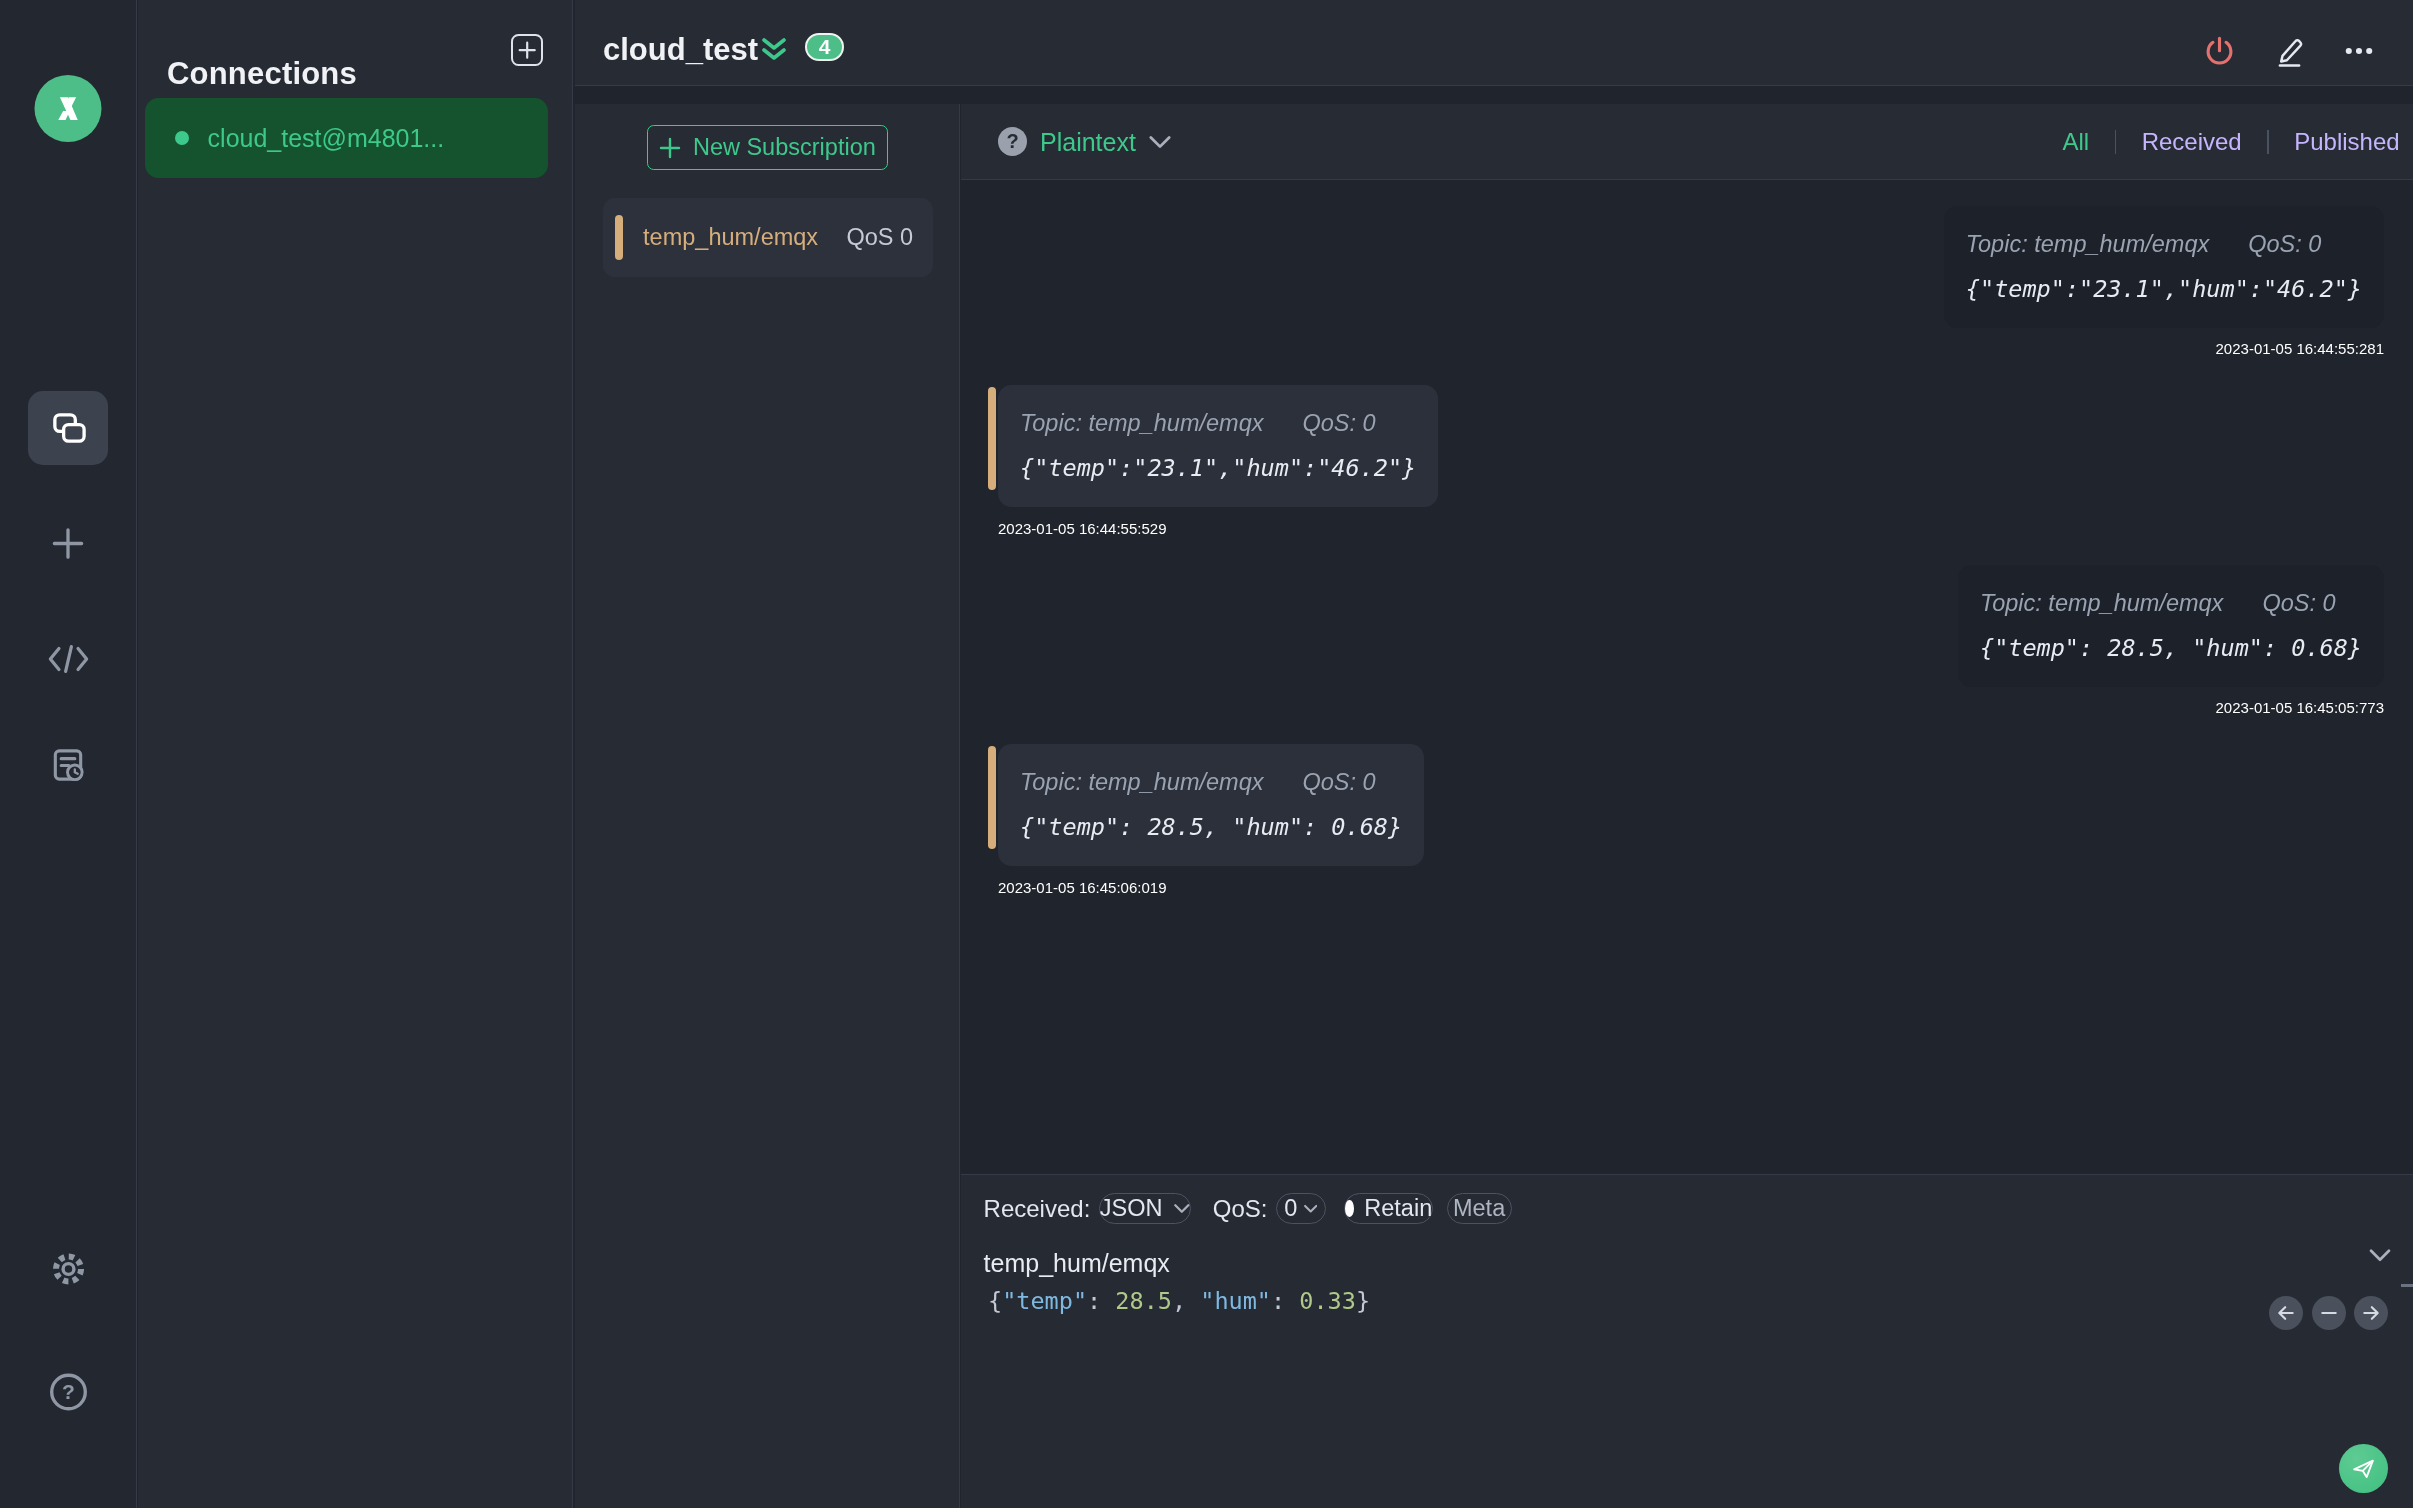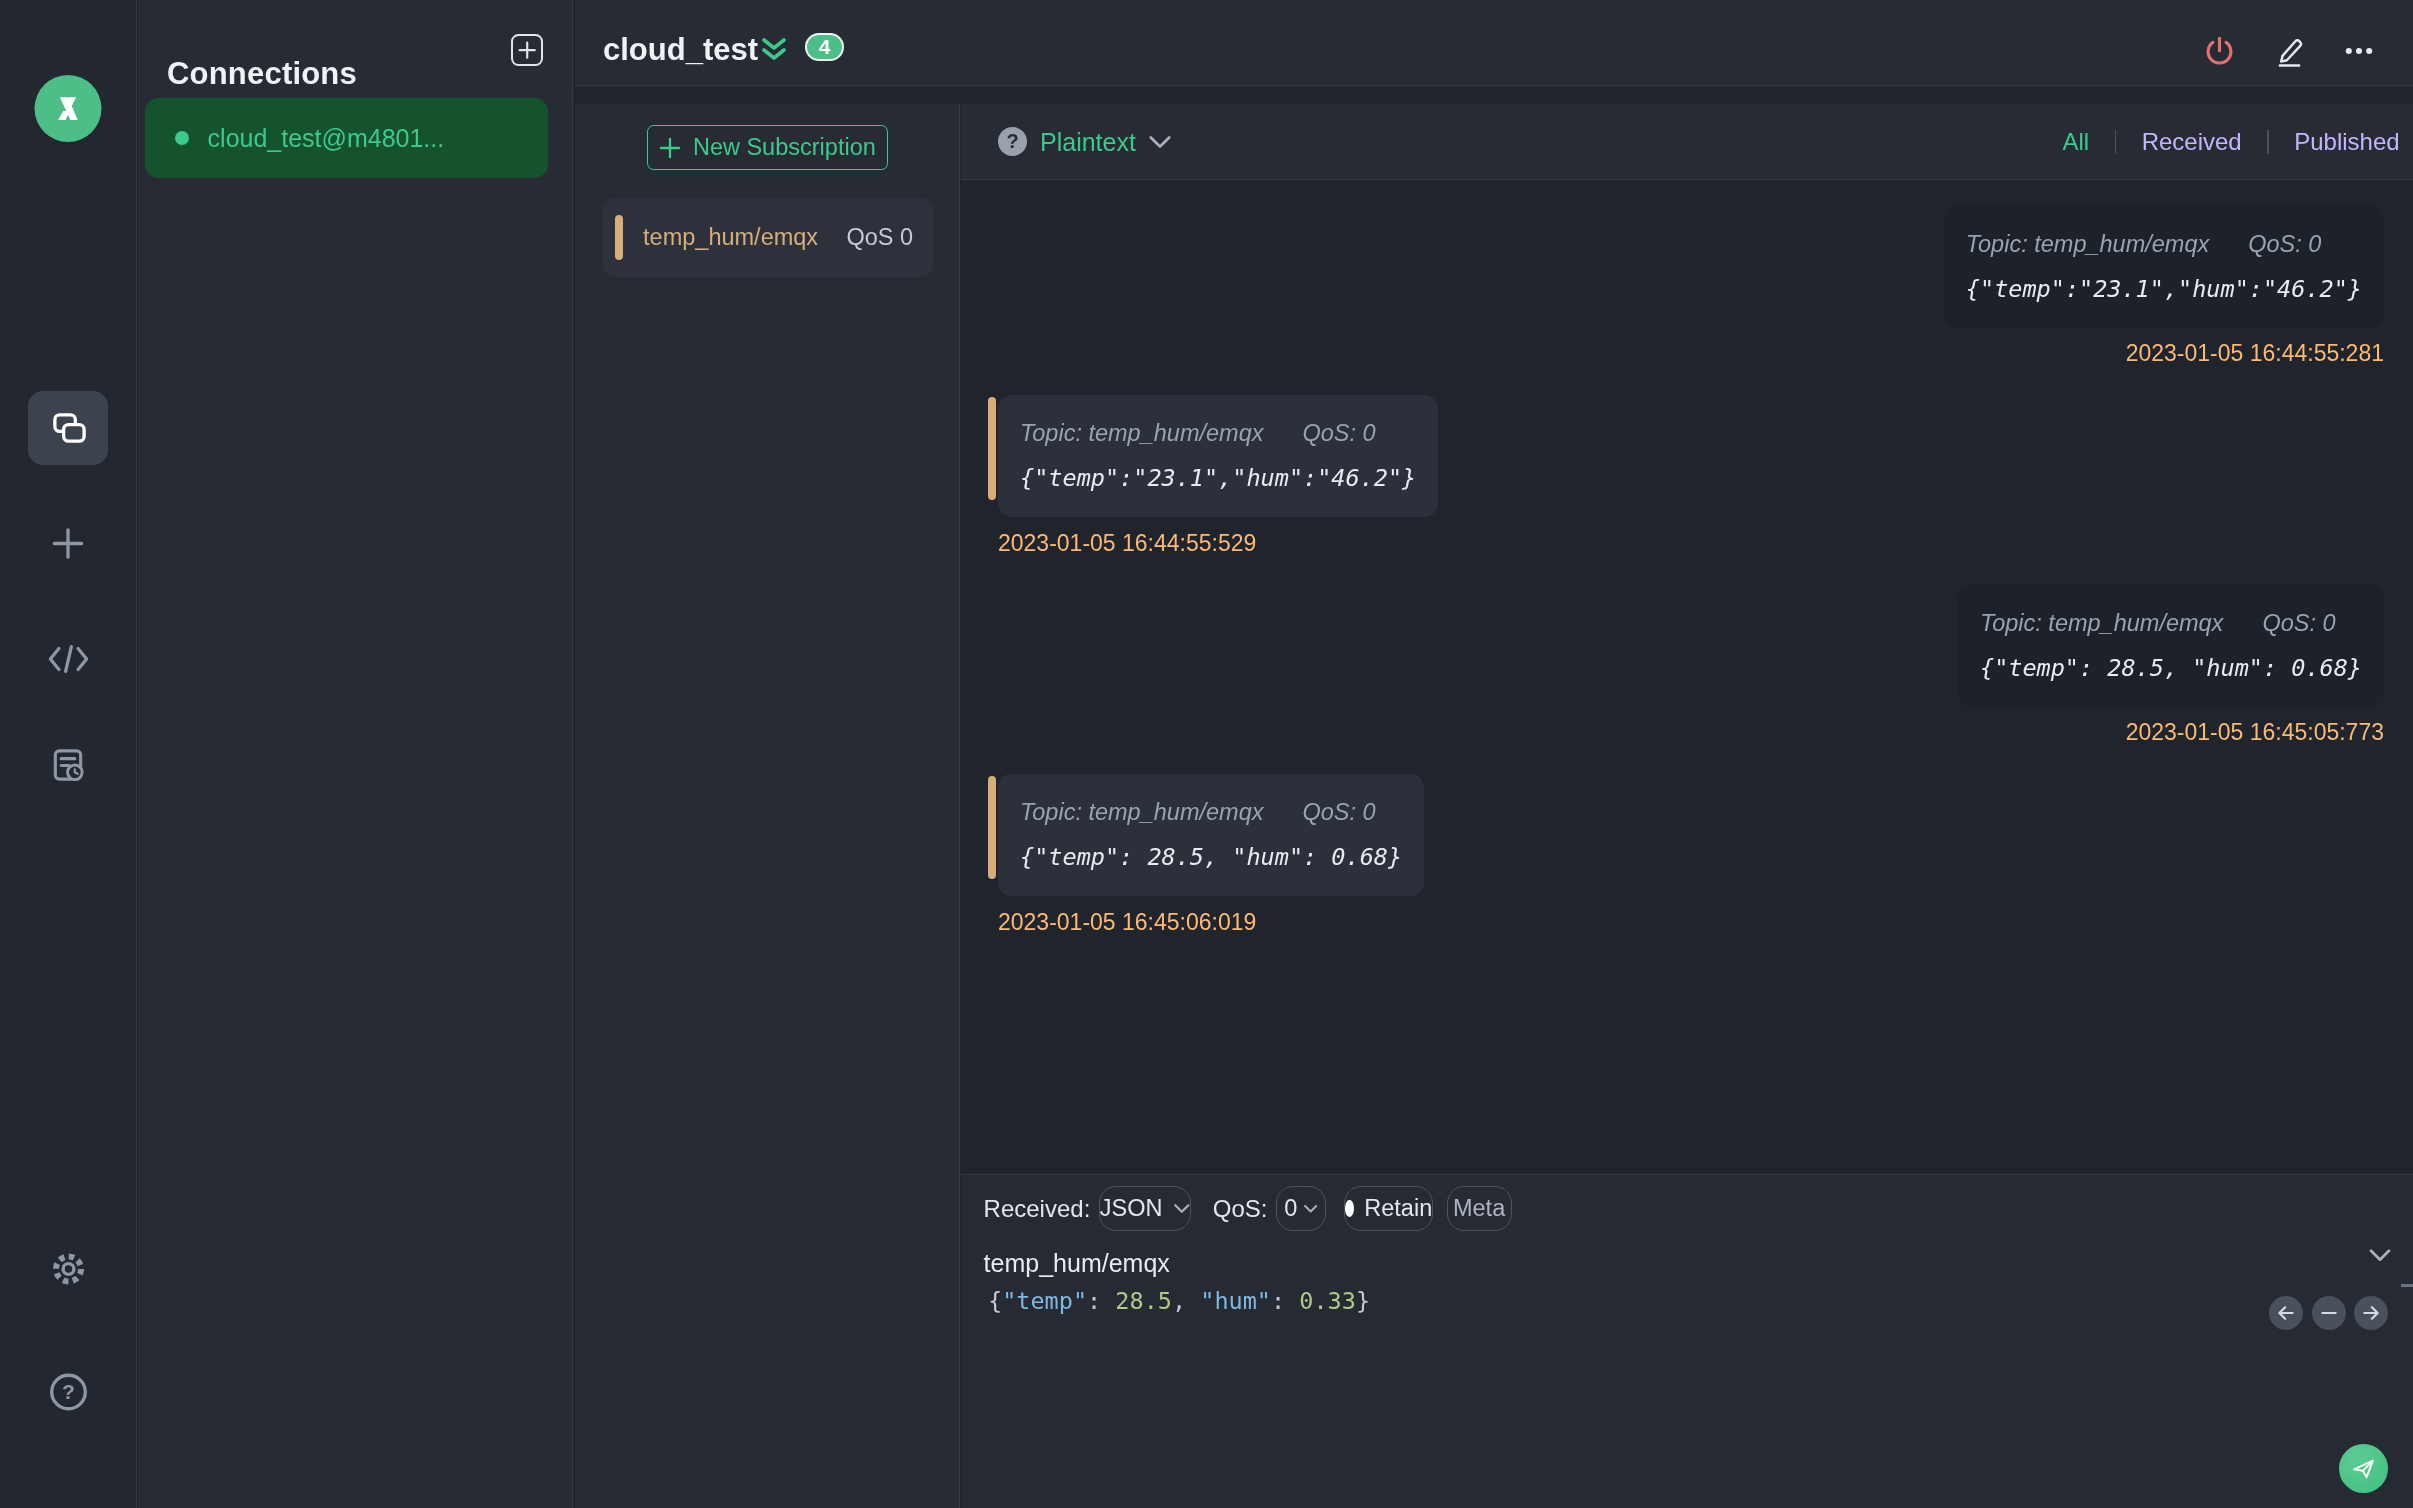--- a/index.html
+++ b/index.html
@@ -59,29 +59,29 @@
   .msg-row.published { justify-content:flex-end; }
   .msg-row.received  { justify-content:flex-start; }
   .msg-block { display:flex; flex-direction:column; max-width:85%; }
   .msg-body { display:flex; align-items:stretch; }
   .msg-bar { width:8.4px; border-radius:4.2px; background:var(--tan); margin:1.7px 1.7px 17px 0; flex:none; }
   .msg-card { border-radius:13.4px; padding:25px 22px;font-style:italic; }
   .published .msg-card { background:#1d212a; }
   .received  .msg-card { background:#2b303b; }
   .msg-meta { display:flex; gap:39px; font-size:23.5px; color:#9aa3b1; white-space:nowrap; }
   .msg-payload { margin-top:17px; font-family:"DejaVu Sans Mono", monospace; font-size:23.5px; color:#e8ecf2; white-space:nowrap; }
-  .msg-ts { margin-top:12.6px; font-size:23px; color:#fdba74; }
+  .msg-ts { margin-top:12.6px; font-size:15px; color:#ffffff; }
   .published .msg-ts { text-align:right; }
   .received  .msg-ts { text-align:left; padding-left:10px; }
 
   
   .publish { position:absolute; left:0; right:0; bottom:0; height:334px; background:#262a33; border-top:1.7px solid #343a46; }
   .pub-controls { position:absolute; left:22.6px; top:10px; height:47px; display:flex; align-items:center; }
   .pub-label { font-size:24px; color:#e3e7ee; }
-  .pill { height:45px; border:1.7px solid #4b5261; border-radius:17px; background:transparent; display:flex; align-items:center; justify-content:center; gap:11.7px; color:#e3e7ee; font-size:23.5px; cursor:pointer; font-family:"Liberation Sans",sans-serif; }
+  .pill { height:31px; border:1.7px solid #4b5261; border-radius:17px; background:transparent; display:flex; align-items:center; justify-content:center; gap:11.7px; color:#e3e7ee; font-size:23.5px; cursor:pointer; font-family:"Liberation Sans",sans-serif; }
   .pill.fmt-select { width:92px; margin-left:8.4px; }
   .qos-label { margin-left:22px; }
   .pill.qos-select { width:50px; margin-left:8.4px; gap:6.7px; }
   .pill.retain { width:89px; margin-left:18.4px; gap:10px; }
   .retain-dot { width:16px; height:17.6px; border-radius:50%; background:#fff; }
   .pill.meta { width:65px; margin-left:13.4px; color:#aeb4c0; }
   .pub-topic { position:absolute; left:22.6px; top:74px; right:67px; font-size:25px; color:#e8ebf1; cursor:text; }
   .topic-collapse { position:absolute; right:22px; top:74px; cursor:pointer; }
   .pub-editor { position:absolute; left:27px; top:112px; right:101px; font-family:"DejaVu Sans Mono", monospace; font-size:23.5px; white-space:nowrap; cursor:text; }
   .tok-punct { color:#c3c9d4; }

